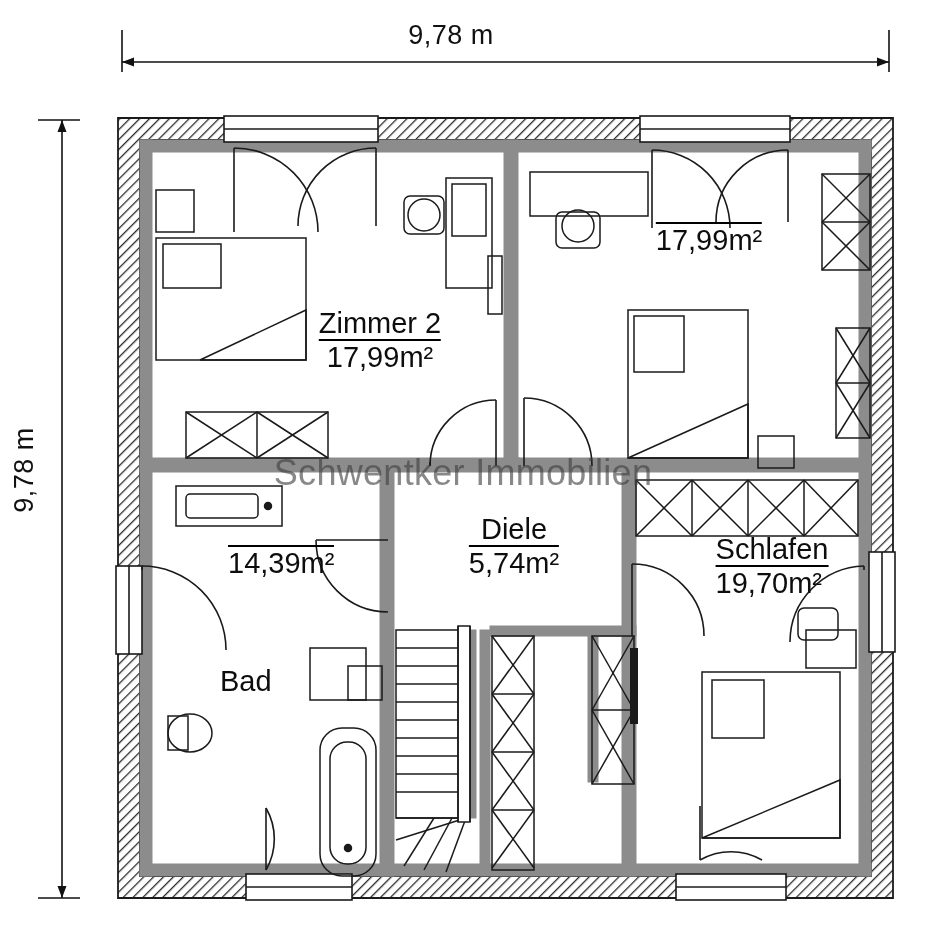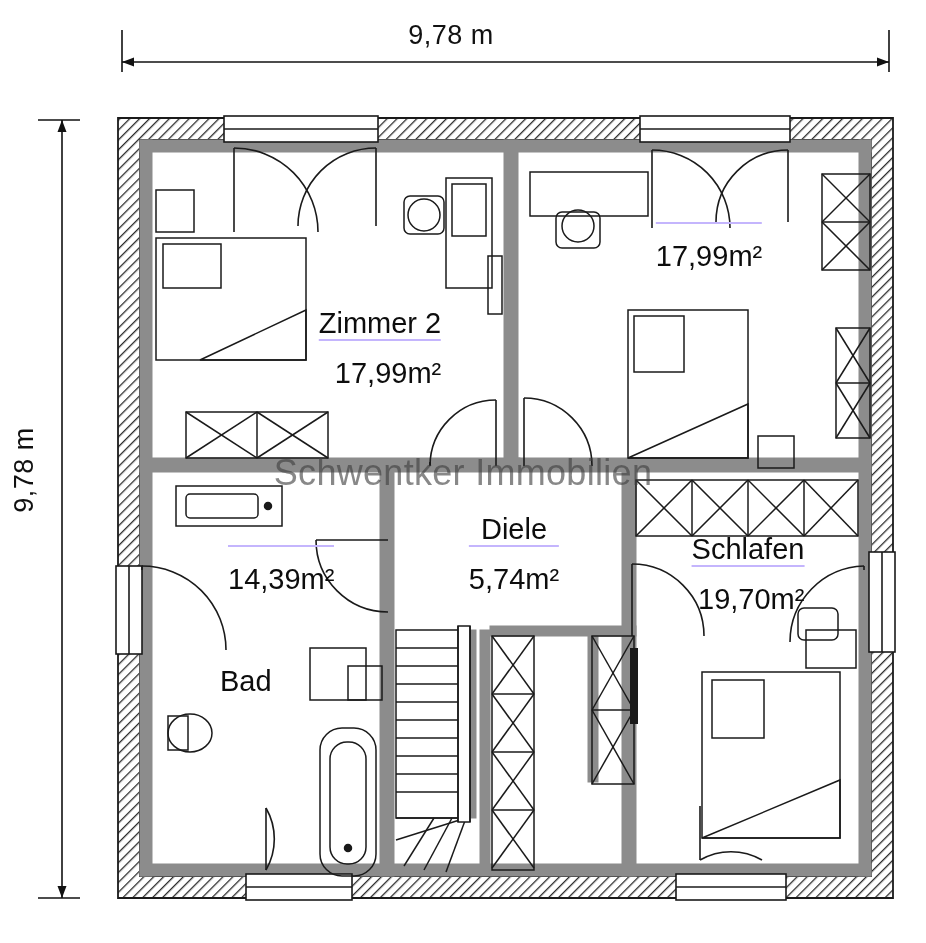--- a/index.html
+++ b/index.html
@@ -5,26 +5,26 @@
   html,body{margin:0;padding:0;background:#ffffff;}
   body{width:926px;height:943px;font-family:"Liberation Sans",sans-serif;color:#000;}
   #stage{position:relative;width:926px;height:943px;overflow:hidden;background:#fff;}
 
   .dimlabel{position:absolute;font-size:27px;color:#111;letter-spacing:.5px;}
   #dim-top-label{left:451px;top:20px;transform:translateX(-50%);}
   #dim-left-label{left:24px;top:470px;transform:translate(-50%,-50%) rotate(-90deg);transform-origin:center center;white-space:nowrap;}
 
   .roomlabel{position:absolute;text-align:center;font-size:29px;line-height:1.12;color:#0d0d0d;white-space:nowrap;}
   .roomlabel .nm{display:block;}
-  .roomlabel .ar{display:block;border-top:2px solid #c4b5fd;padding-top:16px;}
-
-  #lbl-z2{left:380px;top:307px;transform:translateX(-50%);text-align:right;}
+  .roomlabel .ar{display:block;border-top:2px solid #000000;padding-top:0;}
+
+  #lbl-z2{left:380px;top:307px;transform:translateX(-50%);}
   #lbl-z3{left:709px;top:222px;transform:translateX(-50%);}
   #lbl-diele{left:514px;top:513px;transform:translateX(-50%);}
-  #lbl-schlafen{left:748px;top:533px;transform:translateX(-50%);text-align:right;}
+  #lbl-schlafen{left:772px;top:533px;transform:translateX(-50%);text-align:left;}
   #lbl-bad{left:228px;top:545px;}
   #lbl-bad .nm{position:absolute;left:-8px;top:120px;}
   #lbl-bad .ar{position:relative;}
 
   #watermark{position:absolute;left:463px;top:473px;transform:translate(-50%,-50%);
     font-size:36px;color:#404040;opacity:.62;white-space:nowrap;letter-spacing:.3px;}
 
   svg{position:absolute;left:0;top:0;}
 </style>
 </head>

